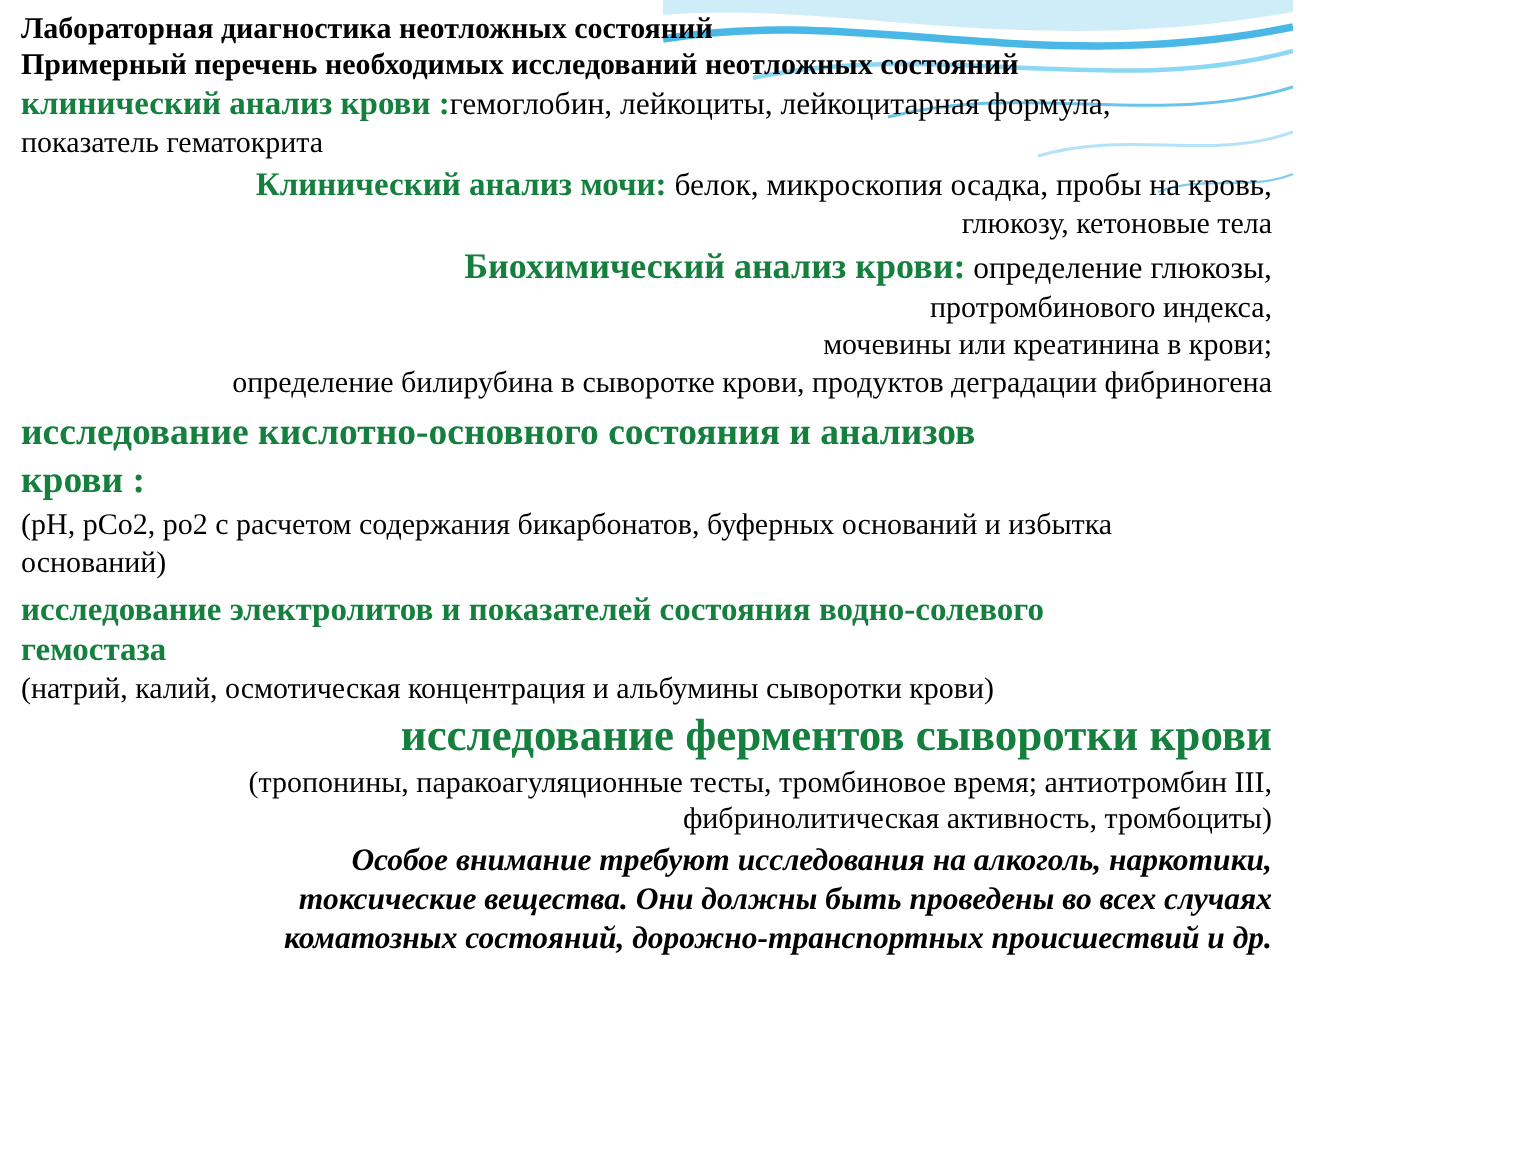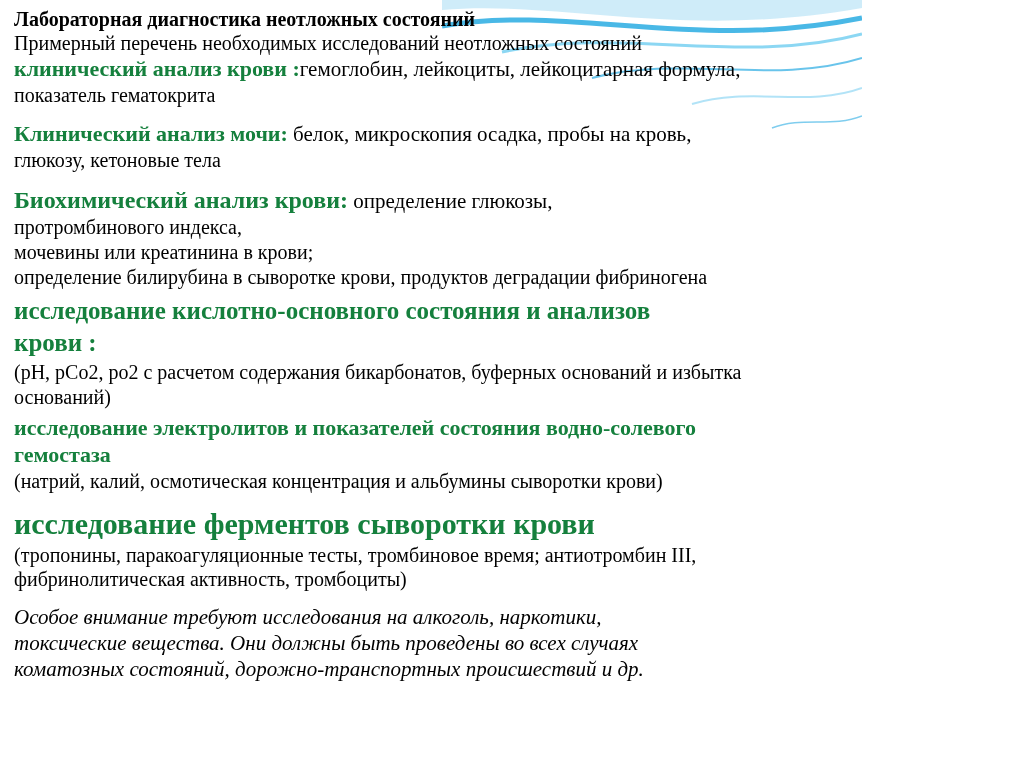--- a/index.html
+++ b/index.html
@@ -43,31 +43,32 @@
   }
   .redbold { color: #15803d; font-weight: bold; }
   .t-title {
     font-size: 20px;
     font-weight: bold;
     margin-bottom: 1px;
   }
   .t-sub {
     font-size: 20px;
     margin-bottom: 1px;
+    font-weight: bold;
   }
   .big {
     font-size: 25px;
     line-height: 1.22;
   }
   .sec-head {
     font-size: 21px;
   }
-  .gap-sm { margin-top: 15px; }
+  .gap-sm { margin-top: 4px; text-align: right; }
   .gap-md { margin-top: 7px; }
-  .last-block .line { font-style: italic; font-weight: normal; font-size: 21px; }
+  .last-block .line { font-style: italic; font-weight: bold; font-size: 21px; }
 </style>
 </head>
 <body>
 
 <div class="slide">
 
   <svg class="decor" viewBox="0 0 420 160" preserveAspectRatio="none">
     <path d="M0,10 C120,0 240,40 420,8 L420,0 L0,0 Z" fill="#bfe6f7" opacity="0.75"></path>
     <path d="M0,26 C130,4 250,52 420,18" stroke="#29abe2" stroke-width="5" fill="none" opacity="0.85"></path>
     <path d="M60,52 C180,26 300,66 420,34" stroke="#7fd3f2" stroke-width="3" fill="none" opacity="0.9"></path>

